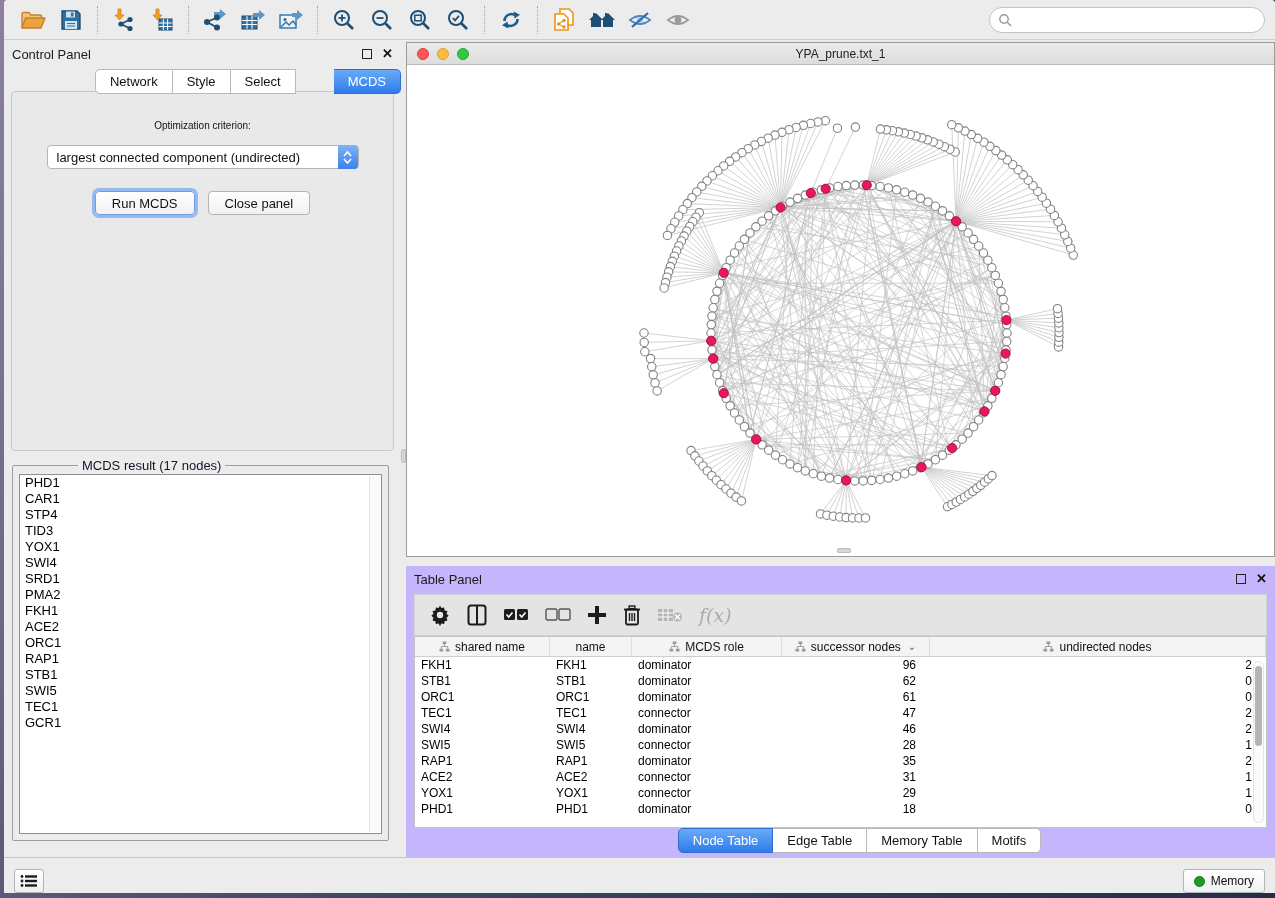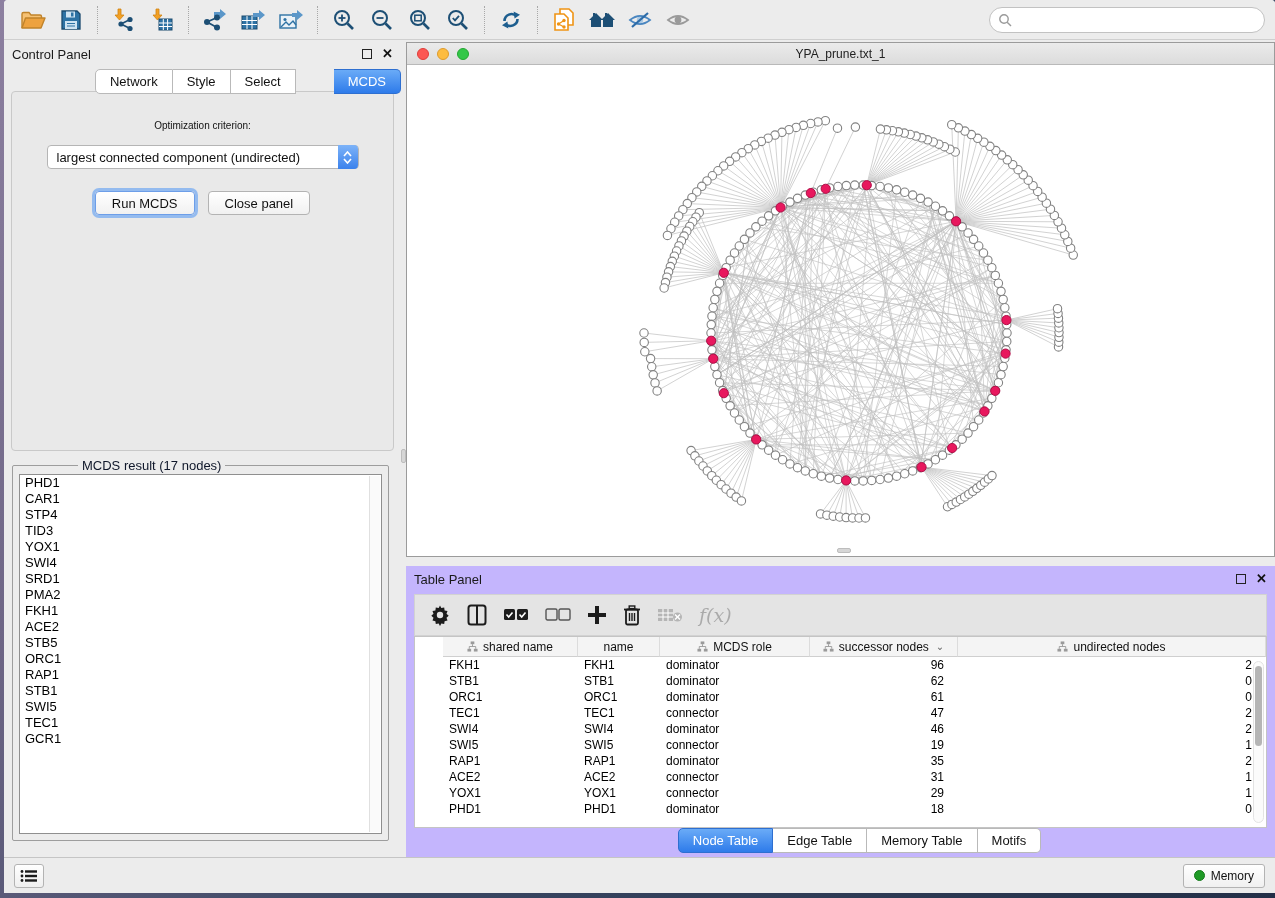--- a/index.html
+++ b/index.html
@@ -54,32 +54,32 @@
   .dot.yellow { background:#fdbc40; border:1px solid #de9b2d; }
   .dot.green { background:#33c748; border:1px solid #24a732; }
   .net-title { font-size:12px; color:#222; }
   .net-canvas { position:absolute; left:0; top:22px; right:0; bottom:0; background:#fff; overflow:hidden; }
 
   
   .table-panel { position:absolute; left:402px; top:566px; right:0; bottom:36px; background:#c4b5fd; }
   .tp-toolbar { margin:2px 8px 0 8px; height:42px; background:#e4e4e4; border:1px solid #d2d2d2; display:flex; align-items:center; gap:16px; padding:0 14px; }
   .tpi { display:flex; align-items:center; justify-content:center; }
   .fx { font-family:"DejaVu Serif", serif; font-style:italic; font-size:19px; color:#aaa; }
-  .node-table { position:absolute; left:8px; right:8px; top:70px; height:192px; background:#fff; border:1px solid #c4c4c4; overflow:hidden;padding-left:28px; }
+  .node-table { position:absolute; left:8px; right:8px; top:70px; height:192px; background:#fff; border:1px solid #c4c4c4; overflow:hidden; }
   .t-grid { display:grid; grid-template-columns:135px 82px 150px 148px 1fr; }
   .th { font-size:12px; color:#111; background:#f4f4f4; border-bottom:1px solid #cfcfcf; border-right:1px solid #dcdcdc; height:20px; display:flex; align-items:center; justify-content:center; gap:5px; position:relative; }
   .th .chev { color:#666; font-size:10px; margin-left:2px; }
   .td { font-size:12px; color:#000; height:16px; line-height:16px; padding:0 6px; white-space:nowrap; overflow:hidden; }
   .td.num { text-align:right; padding-right:14px; }
   .t-scroll { position:absolute; right:2px; top:24px; bottom:4px; width:11px; background:#fbfbfb; border:1px solid #e3e3e3; border-radius:6px; }
   .t-thumb { position:absolute; left:1px; right:1px; top:4px; height:80px; background:#b5b5b5; border-radius:5px; }
   .tp-tabs { position:absolute; left:0; right:0; bottom:4px; display:flex; justify-content:center; }
 
   
-  .status-bar { position:absolute; left:0; right:0; bottom:0; height:36px; background:#ececec; border-top:1px solid #c5c5c5; display:flex; align-items:center; padding:0 10px; }
+  .status-bar { position:absolute; left:0; right:0; bottom:0; height:36px; background:#ececec; border-top:1px solid #c5c5c5; display:flex; align-items:flex-end; padding:0 10px; }
   .task-btn { width:30px; height:24px; background:linear-gradient(#fff,#efefef); border:1px solid #b3b3b3; border-radius:3px; display:flex; align-items:center; justify-content:center; }
   .memory-btn { margin-left:auto; height:24px; padding:0 10px; background:linear-gradient(#fff,#f0f0f0); border:1px solid #b3b3b3; border-radius:3px; display:flex; align-items:center; gap:6px; font-size:12px; color:#111; }
   .mem-dot { width:11px; height:11px; border-radius:50%; background:#1f9a26; border:1px solid #157a1b; }
 </style>
 </head>
 <body>
 
 <div class="app">
 
   <div class="toolbar">
@@ -271,21 +271,20 @@
             <div class="result-item">PHD1</div>
             <div class="result-item">CAR1</div>
             <div class="result-item">STP4</div>
             <div class="result-item">TID3</div>
             <div class="result-item">YOX1</div>
             <div class="result-item">SWI4</div>
             <div class="result-item">SRD1</div>
             <div class="result-item">PMA2</div>
             <div class="result-item">FKH1</div>
             <div class="result-item">ACE2</div>
-            <div class="result-item">STB5</div>
             <div class="result-item">ORC1</div>
             <div class="result-item">RAP1</div>
             <div class="result-item">STB1</div>
             <div class="result-item">SWI5</div>
             <div class="result-item">TEC1</div>
             <div class="result-item">GCR1</div>
           </div>
         <div class="result-scroll"></div>
       </div>
     </div>
@@ -1147,21 +1146,21 @@
             <div class="td">SWI4</div>
             <div class="td">SWI4</div>
             <div class="td">dominator</div>
             <div class="td num">46</div>
             <div class="td num">2</div>
           </div>
           <div class="t-grid">
             <div class="td">SWI5</div>
             <div class="td">SWI5</div>
             <div class="td">connector</div>
-            <div class="td num">19</div>
+            <div class="td num">28</div>
             <div class="td num">1</div>
           </div>
           <div class="t-grid">
             <div class="td">RAP1</div>
             <div class="td">RAP1</div>
             <div class="td">dominator</div>
             <div class="td num">35</div>
             <div class="td num">2</div>
           </div>
           <div class="t-grid">

